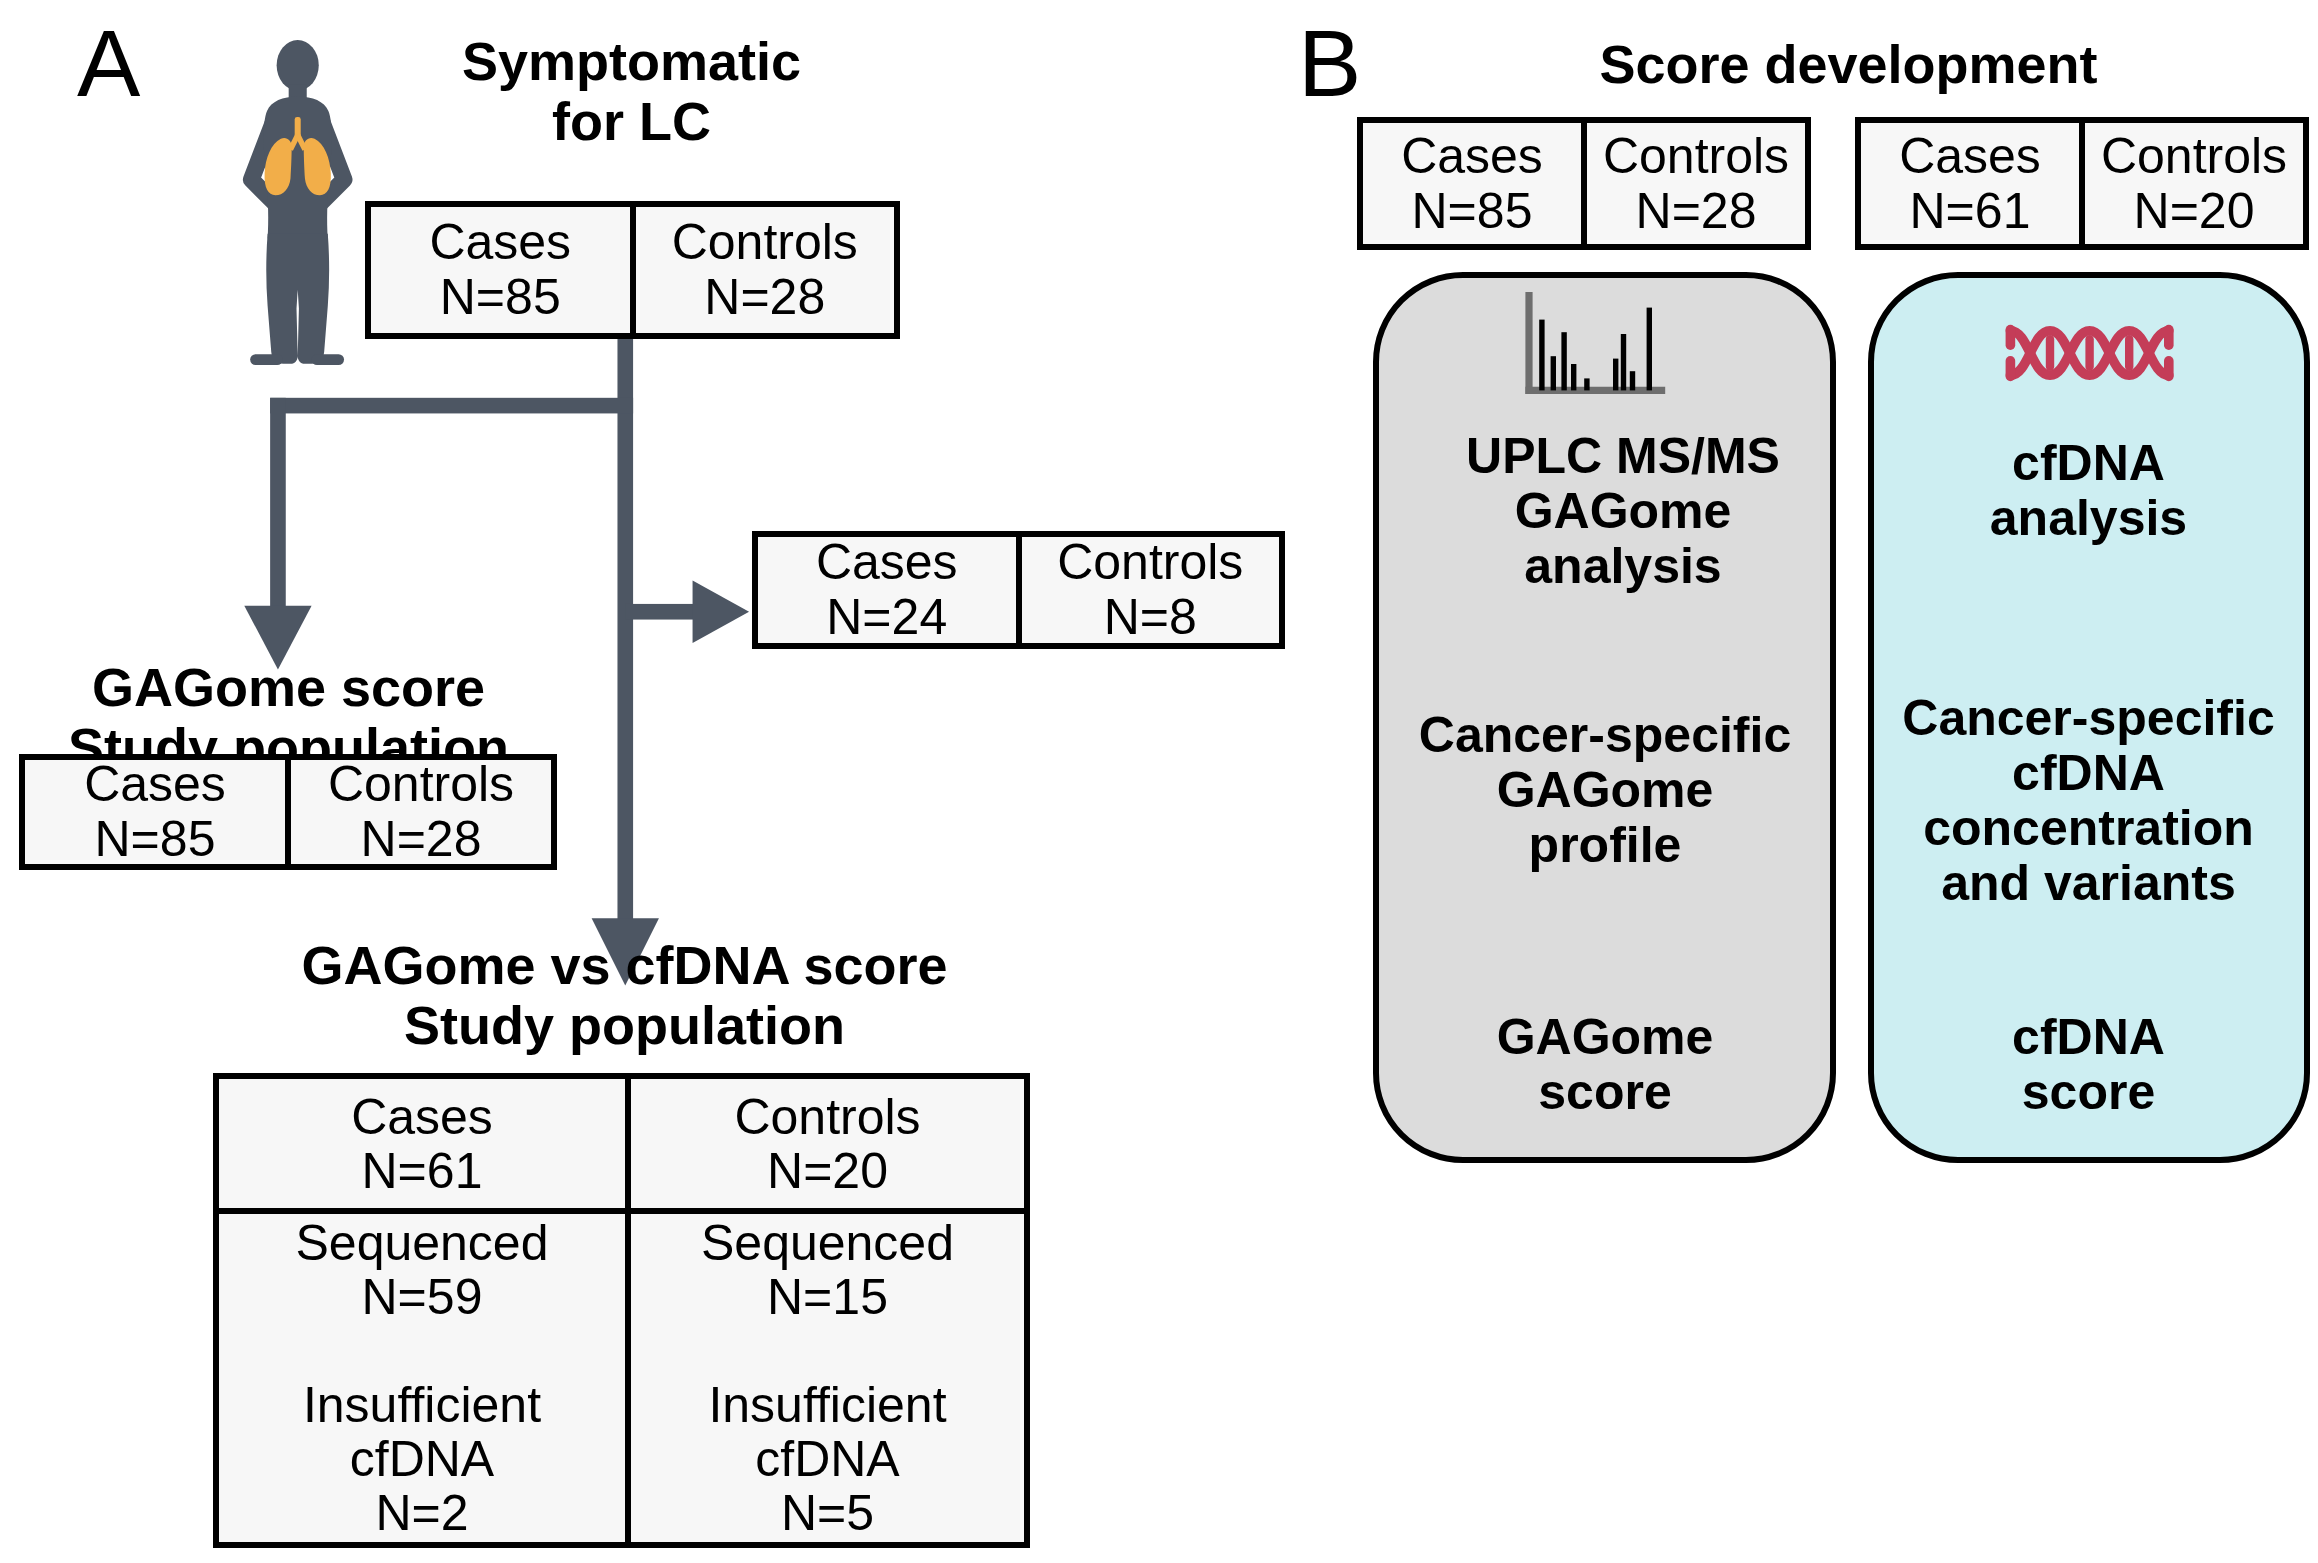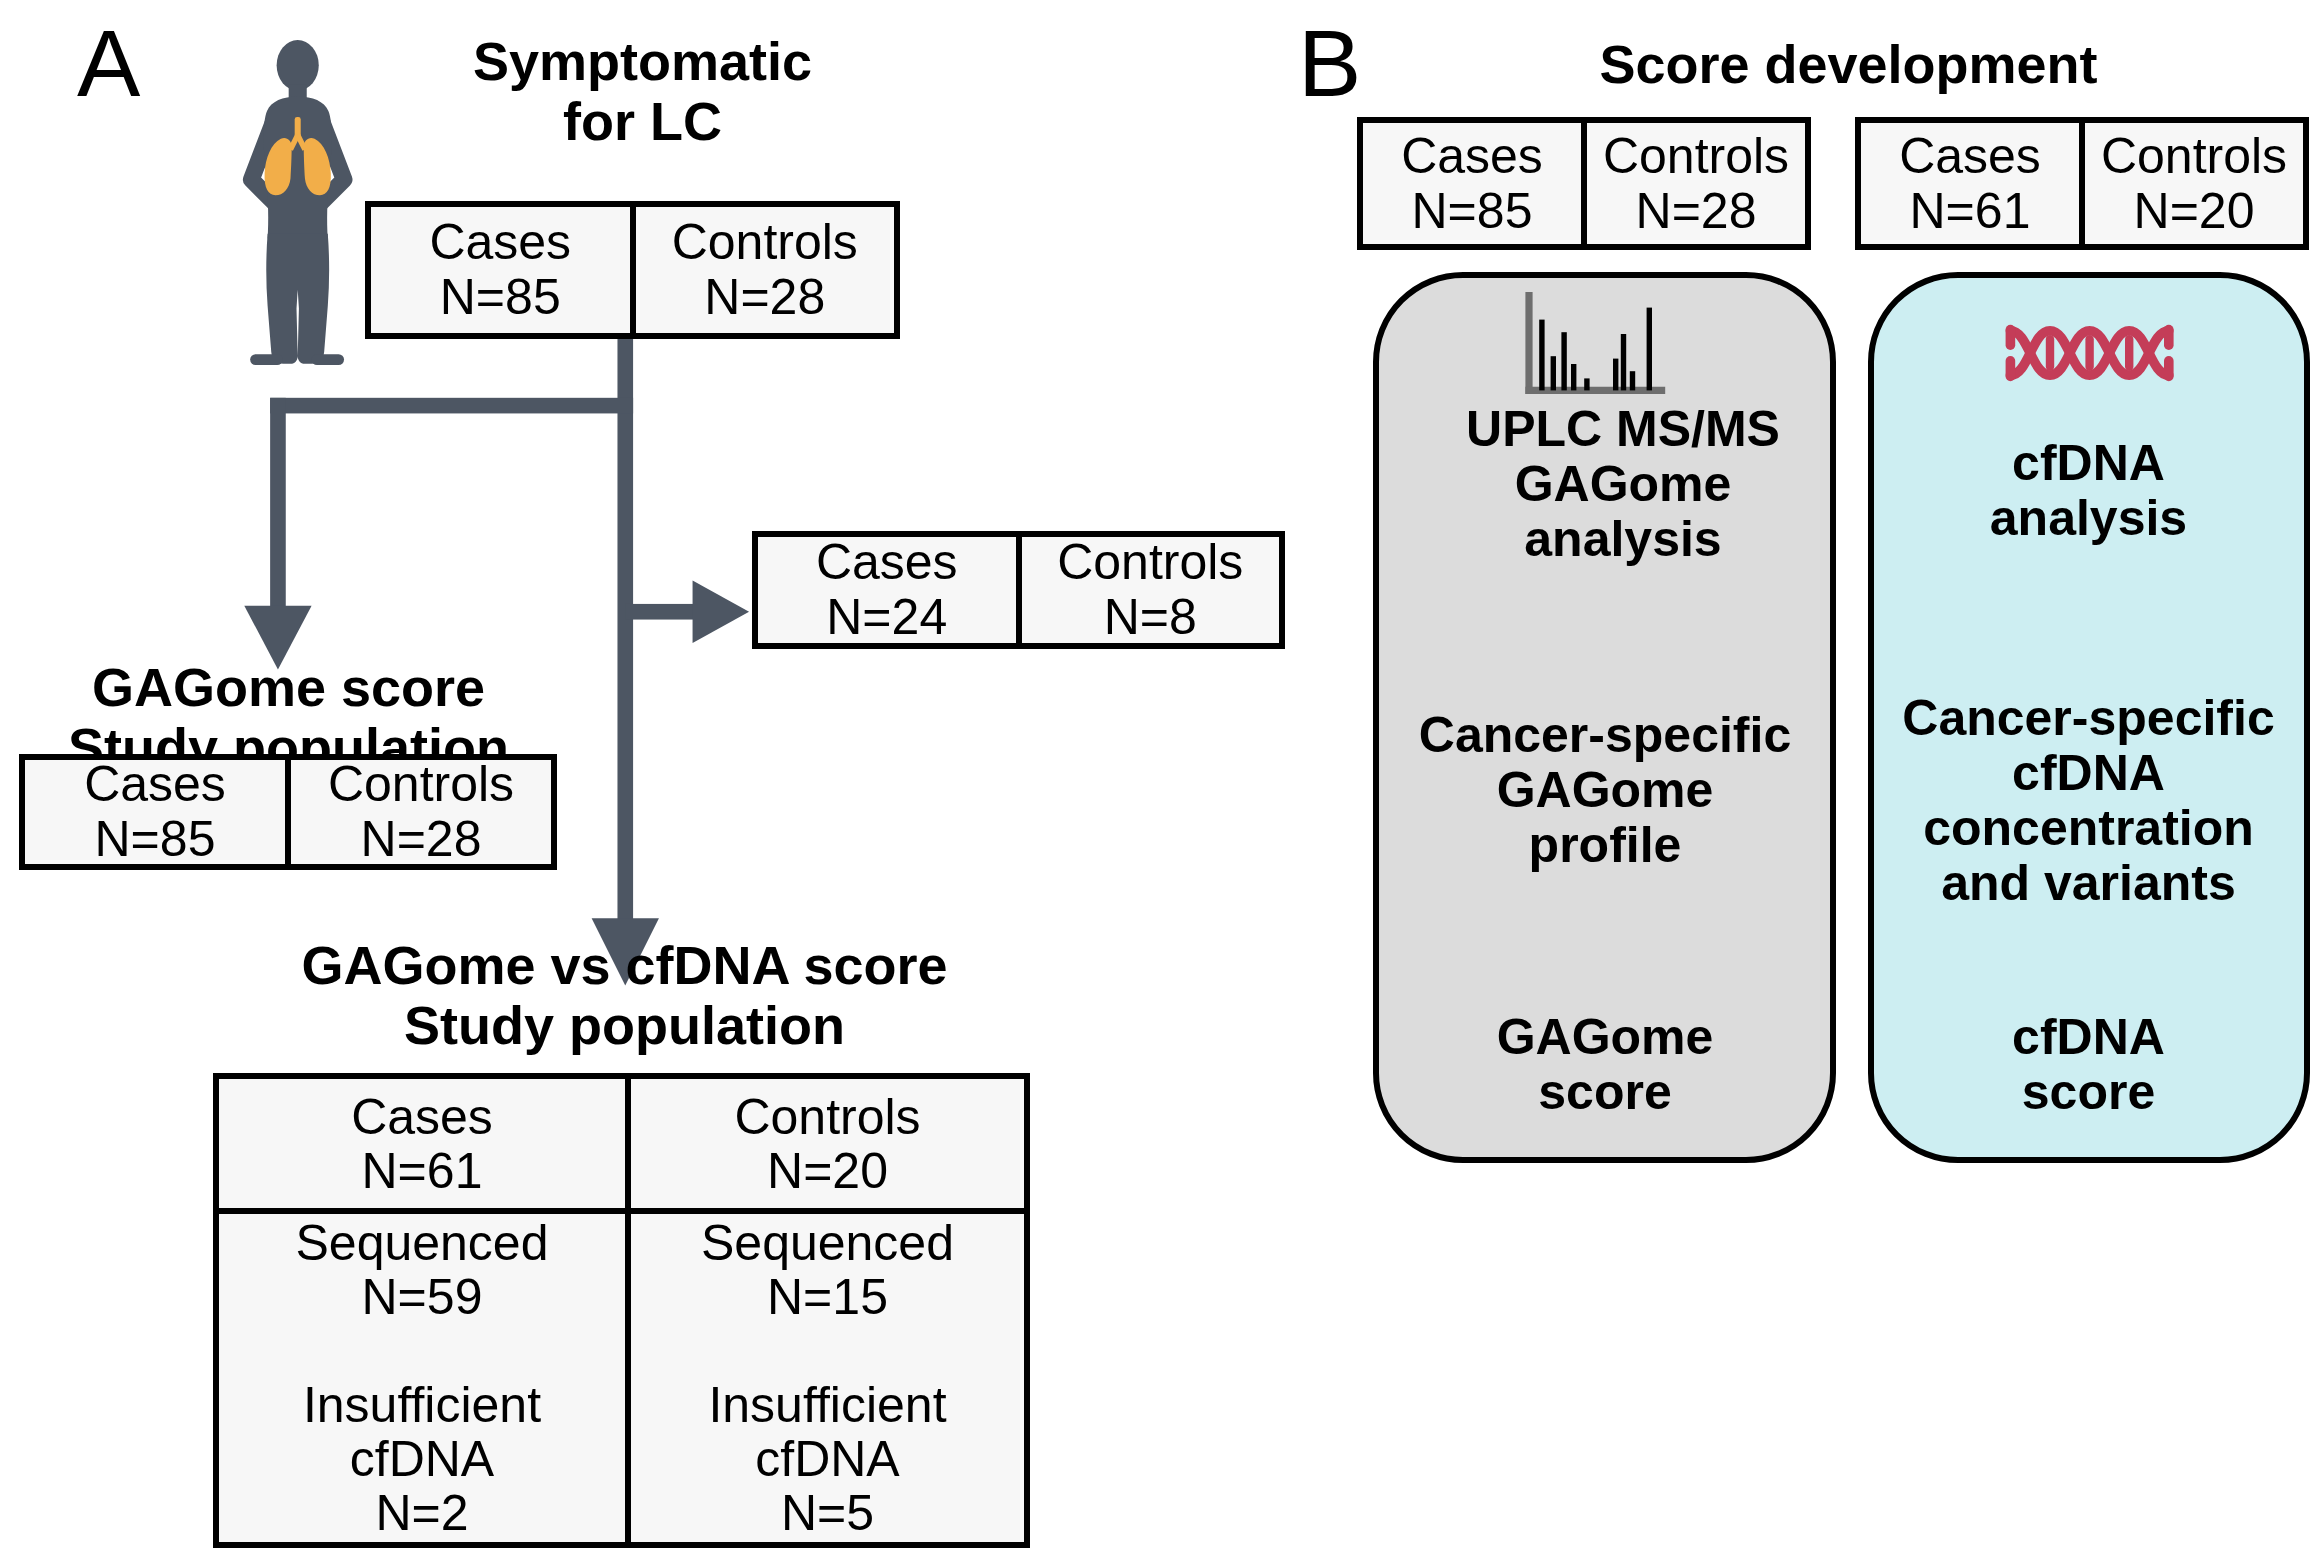--- a/index.html
+++ b/index.html
@@ -72,21 +72,21 @@
       <rect x="122" y="128" width="10" height="34" rx="4"></rect>
       <path d="M127,158 L115,182" stroke="#f2ae49" stroke-width="9" fill="none"></path>
       <path d="M127,158 L139,182" stroke="#f2ae49" stroke-width="9" fill="none"></path>
       <path d="M117,178 C117,166 108,160 99,164 C83,172 73,196 72,222 C71,246 78,258 90,258
                C103,258 113,247 115,230 C116,216 117,190 117,178 Z"></path>
       <path d="M137,178 C137,166 146,160 155,164 C171,172 181,196 182,222 C183,246 176,258 164,258
                C151,258 141,247 139,230 C138,216 137,190 137,178 Z"></path>
     </g>
   </svg>
 
-  <div class="fig-title" style="left:372px;top:31px;width:541px">Symptomatic
+  <div class="fig-title" style="left:361px;top:31px;width:541px">Symptomatic
 for LC</div>
 
   <div class="split-box" style="left:365px;top:201px;width:535px;height:138px">
     <div class="cell">Cases
 N=85</div>
     <div class="cell">Controls
 N=28</div>
   </div>
 
 
@@ -175,21 +175,21 @@
       <line x1="14" y1="16" x2="14" y2="42"></line>
       <line x1="14" y1="68" x2="14" y2="94"></line>
       <line x1="278" y1="16" x2="278" y2="42"></line>
       <line x1="278" y1="68" x2="278" y2="94"></line>
       <line x1="80" y1="32" x2="80" y2="78" stroke-width="14"></line>
       <line x1="146" y1="32" x2="146" y2="78" stroke-width="14"></line>
       <line x1="212" y1="32" x2="212" y2="78" stroke-width="14"></line>
     </g>
   </svg>
 
-  <div class="step" style="left:1380px;top:402px;width:486px">UPLC MS/MS
+  <div class="step" style="left:1380px;top:429px;width:486px">UPLC MS/MS
 GAGome
 analysis</div>
   <div class="step" style="left:1380px;top:708px;width:450px">Cancer-specific
 GAGome
 profile</div>
   <div class="step" style="left:1380px;top:1010px;width:450px">GAGome
 score</div>
 
   <div class="step" style="left:1874px;top:436px;width:429px">cfDNA
 analysis</div>

